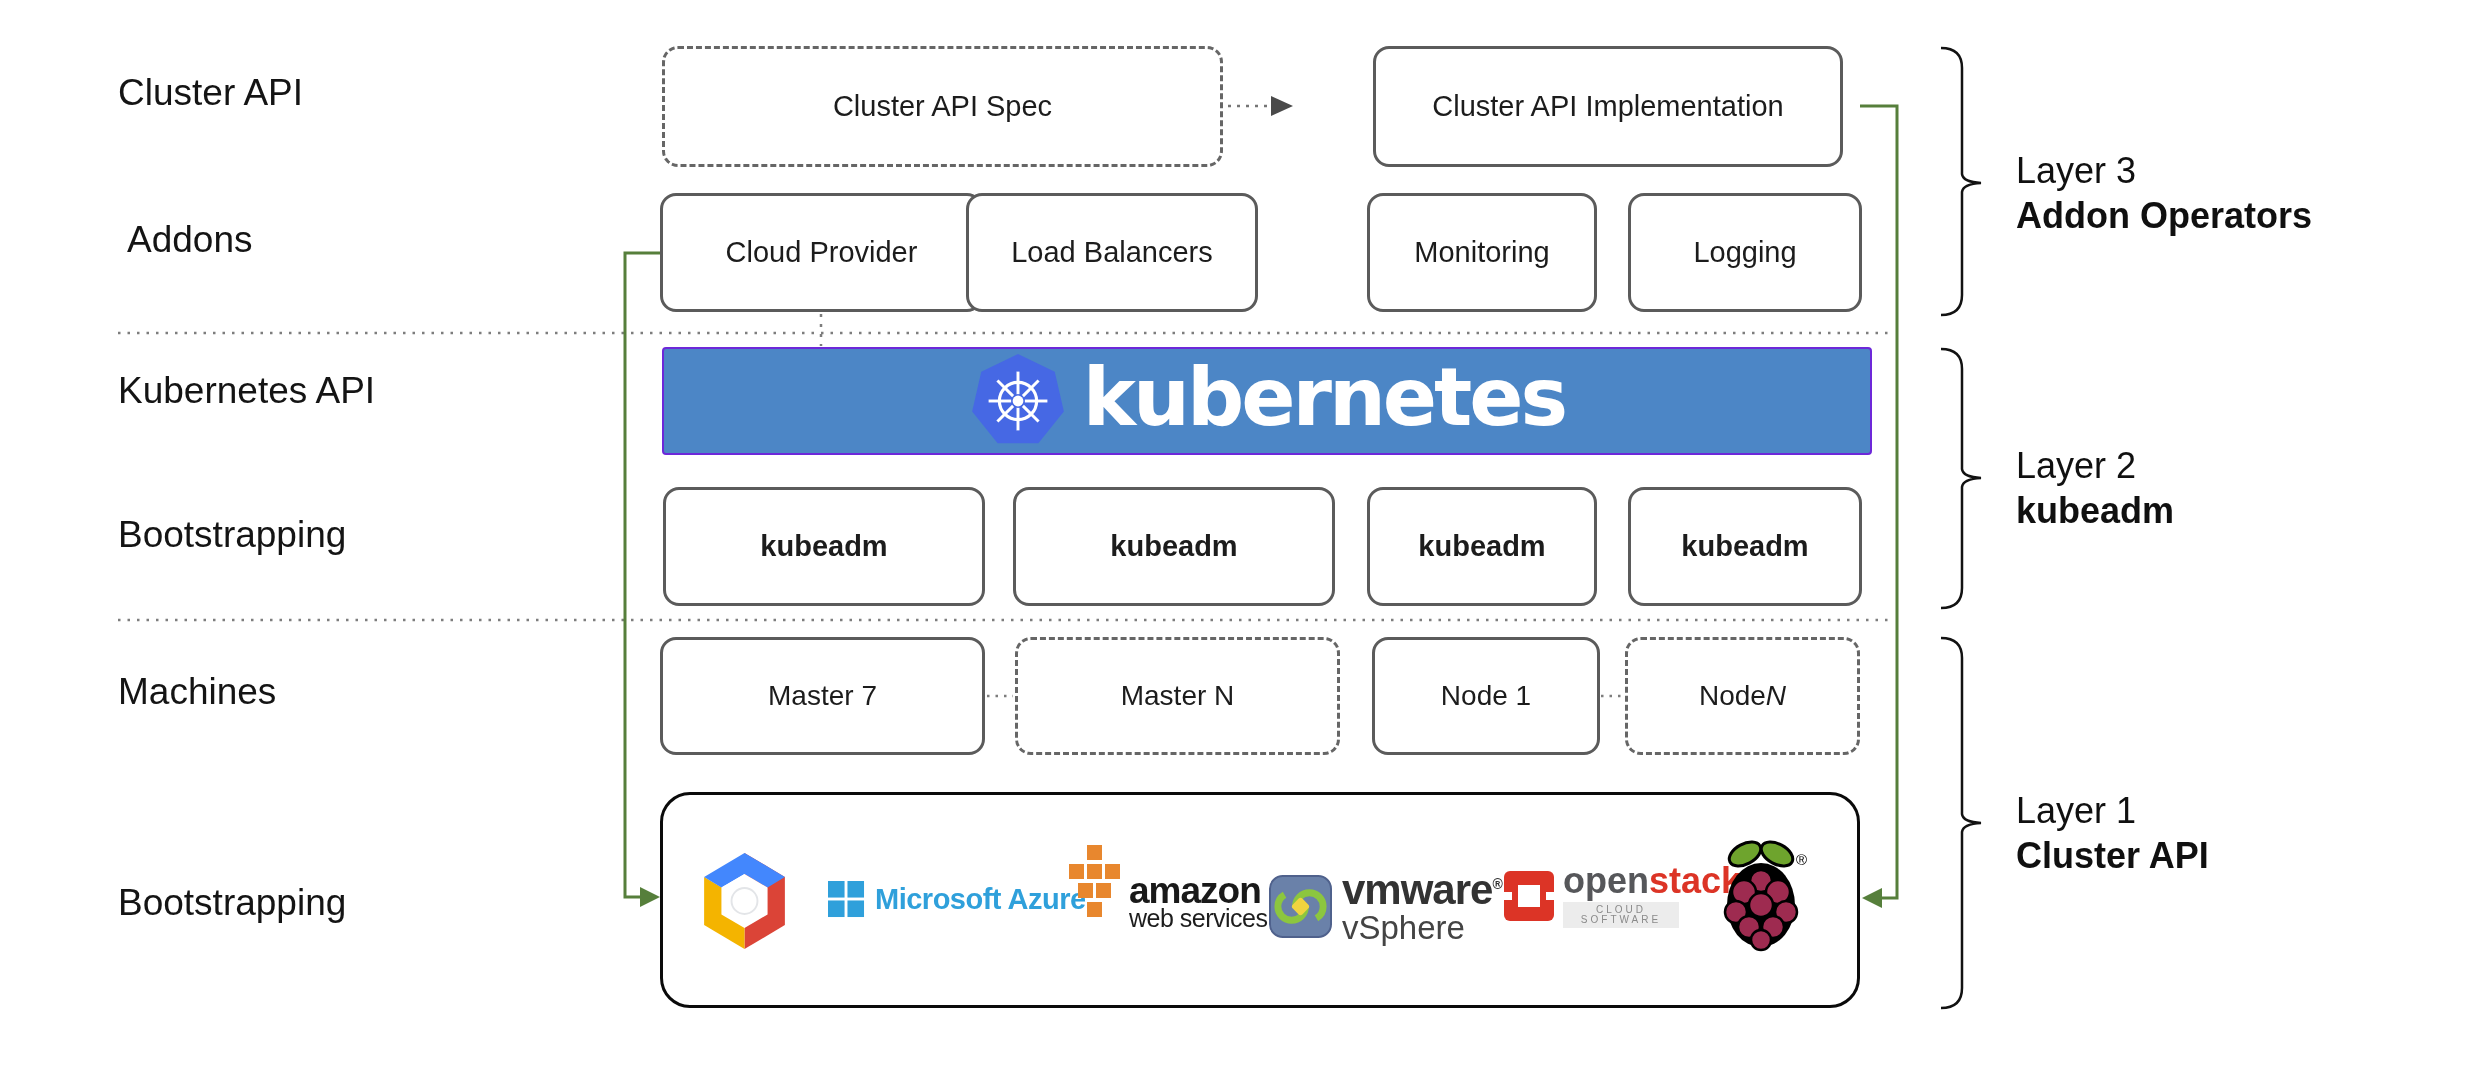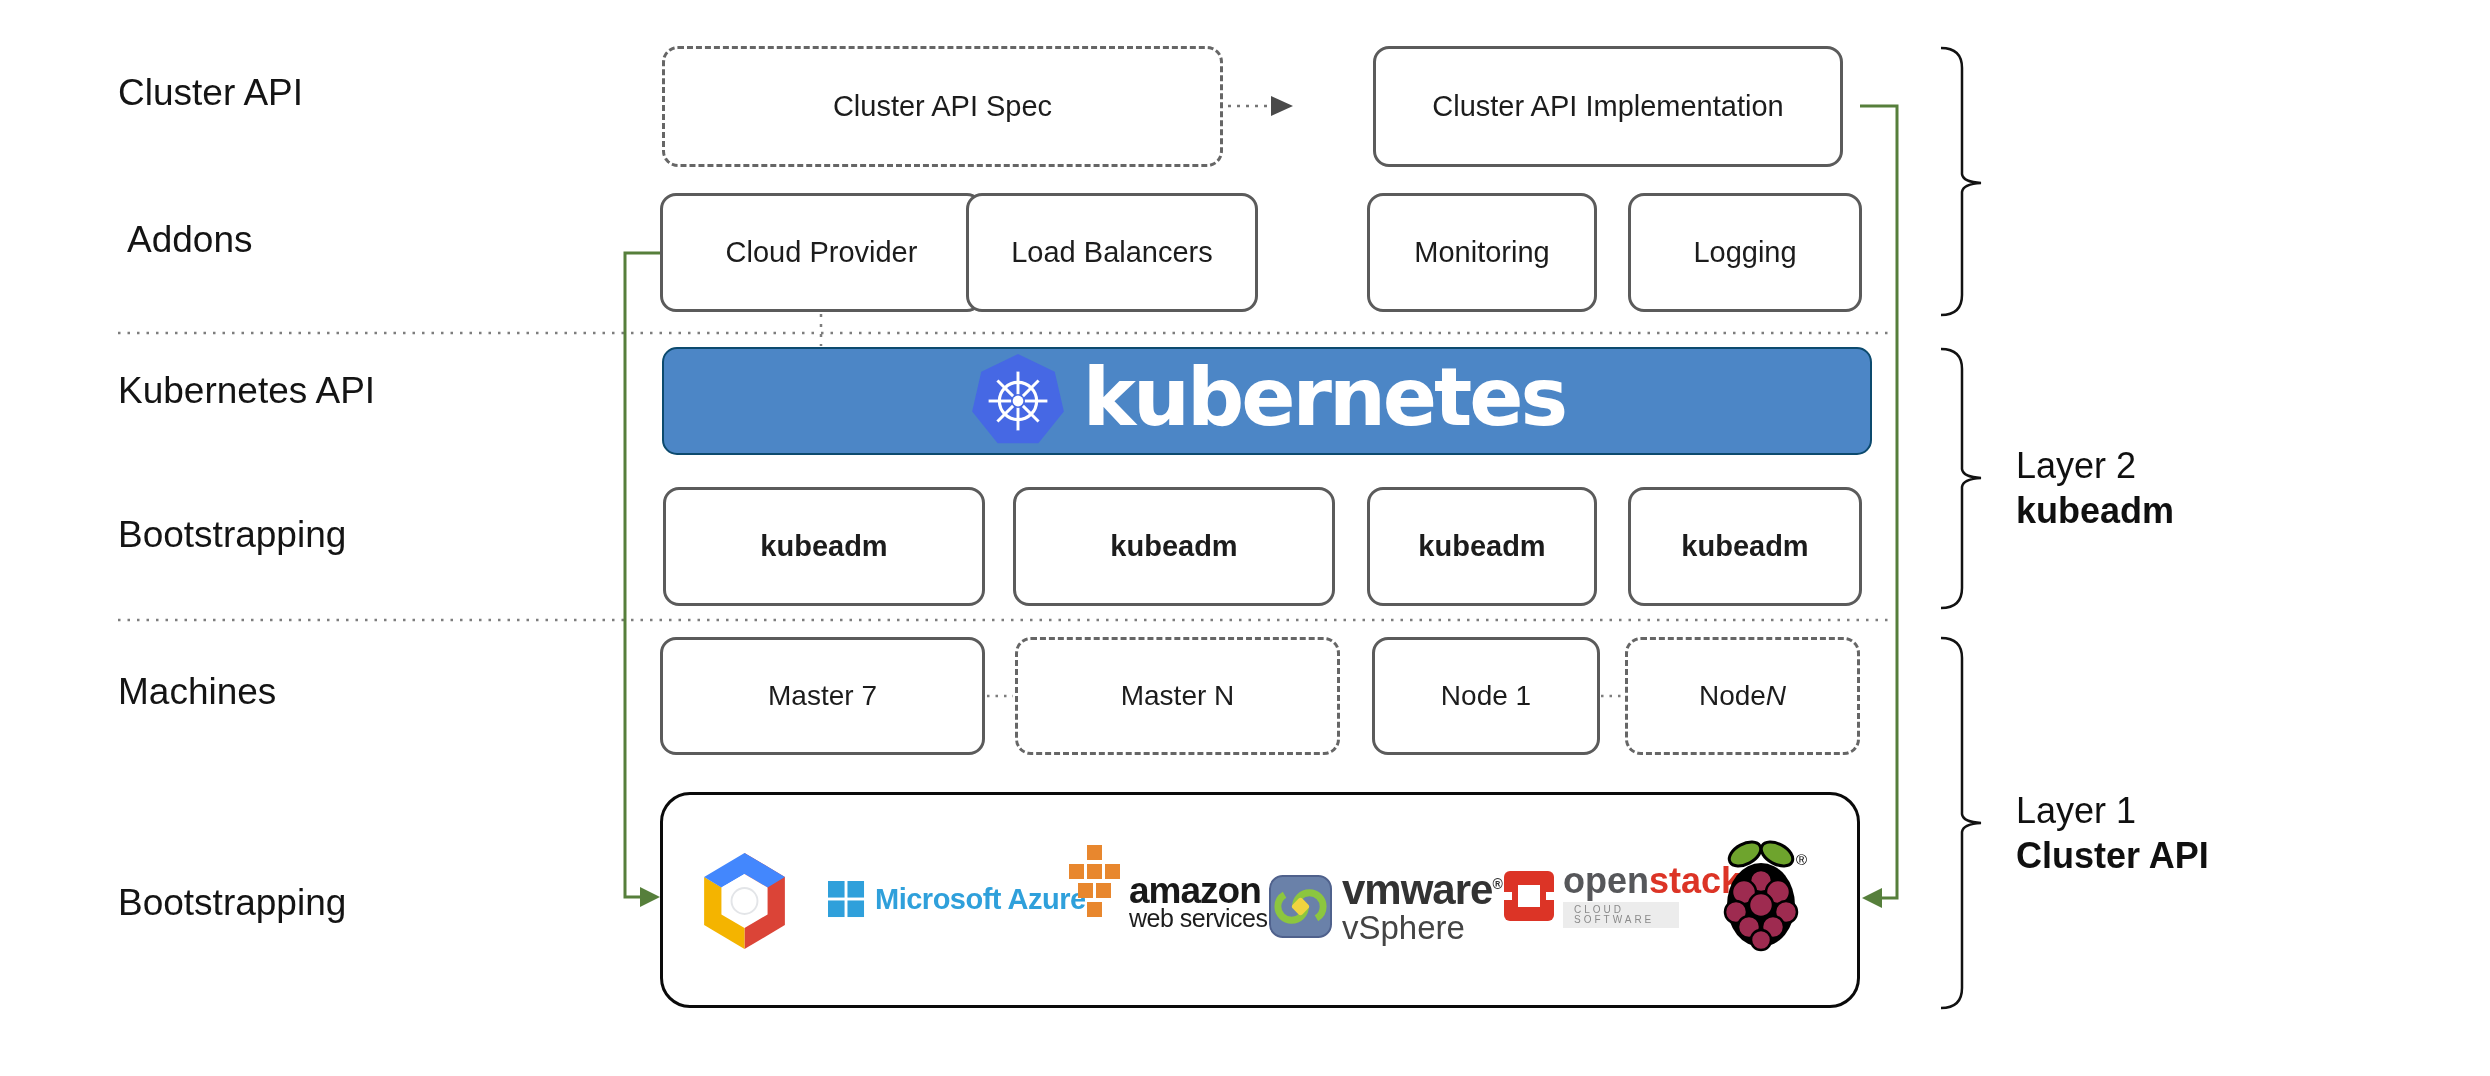--- a/index.html
+++ b/index.html
@@ -11,38 +11,38 @@
   *{margin:0;padding:0;box-sizing:border-box;}
   body{background:#fff;font-family:"Liberation Sans",sans-serif;}
   .canvas{position:relative;width:2490px;height:1076px;background:#fff;overflow:hidden;}
   .overlay{position:absolute;left:0;top:0;width:2490px;height:1076px;pointer-events:none;}
   .rowlabel{position:absolute;transform:translateY(-50%);font-size:37px;color:#141414;white-space:nowrap;}
   .box{position:absolute;background:#fff;border:3px solid var(--box-border);border-radius:16px;
        display:flex;align-items:center;justify-content:center;font-size:29px;color:#1c1c1c;white-space:nowrap;}
   .box.dashed{border-style:dashed;border-color:#666;}
   .box.bold{font-weight:bold;}
   .banner{position:absolute;left:662px;top:347px;width:1210px;height:108px;background:var(--banner-blue);
-          border:2px solid #0c4a6e;border-radius:15px;display:flex;align-items:center;justify-content:center;gap:16px;}
+          border:2px solid #6d28d9;border-radius:4px;display:flex;align-items:center;justify-content:center;gap:16px;}
   .k8s-word{font-family:"DejaVu Sans",sans-serif;font-weight:bold;color:#fff;font-size:80px;letter-spacing:-3px;line-height:1;padding-bottom:6px;}
   .infra{position:absolute;left:660px;top:792px;width:1200px;height:216px;background:#fff;
          border:3.5px solid #0a0a0a;border-radius:30px;}
   .logo{position:absolute;display:flex;align-items:center;}
   .azure-text{font-size:29px;font-weight:600;color:var(--azure-blue);margin-left:10px;letter-spacing:-0.5px;}
   .aws-text{margin-left:8px;line-height:0.9;}
   .aws-line1{font-size:37px;font-weight:bold;color:#191919;letter-spacing:-1px;}
   .aws-line2{font-size:25px;color:#1d1d1d;letter-spacing:-0.5px;}
   .vmw-text{margin-left:10px;line-height:1;}
   .vmw-line1{font-size:42px;font-weight:bold;color:#333;letter-spacing:-1px;}
   .vmw-line2{font-size:33px;color:#444;font-weight:400;}
   .os-text{margin-left:8px;line-height:1;}
   .os-line1{font-size:36px;font-weight:600;}
   .os-open{color:#56575a;} .os-stack{color:var(--openstack-red);}
   .os-tm{font-size:13px;color:var(--openstack-red);vertical-align:super;}
   .os-bar{margin-top:3px;background:#ececec;color:#8a8a8a;font-size:10px;letter-spacing:3px;
-          text-align:left;padding:3px 11px;width:116px;}
+          text-align:center;padding:3px 11px;width:116px;}
   .layer{position:absolute;left:2016px;line-height:45px;font-size:36px;color:#101010;white-space:nowrap;}
   .layer .sub{font-weight:bold;}
   .machine-suffix{font-style:italic;}
 </style>
 </head>
 <body>
 
 <div class="canvas">
 
   <svg class="overlay" viewBox="0 0 2490 1076">
@@ -200,20 +200,24 @@
           <circle cx="70" cy="75" r="11"></circle>
           <circle cx="33" cy="90" r="11"></circle>
           <circle cx="57" cy="90" r="11"></circle>
           <circle cx="45" cy="103" r="10"></circle>
         </g>
         <text x="80" y="28" font-size="15" fill="#000">®</text>
       </svg>
     </div>
   </div>
 
+  <div class="layer" style="top:148px">
+    <div>Layer 3</div>
+    <div class="sub">Addon Operators</div>
+  </div>
   <div class="layer" style="top:443px">
     <div>Layer 2</div>
     <div class="sub">kubeadm</div>
   </div>
   <div class="layer" style="top:788px">
     <div>Layer 1</div>
     <div class="sub">Cluster API</div>
   </div>
 
 </div>

